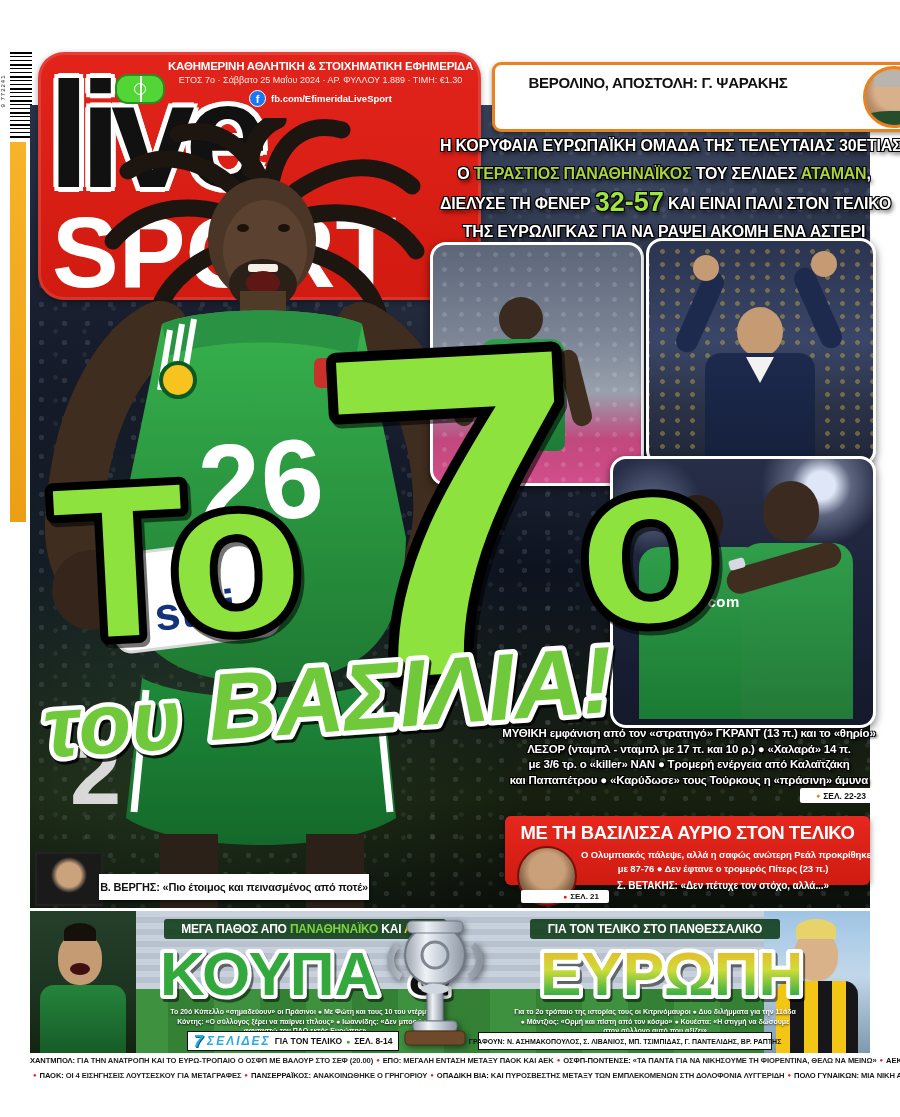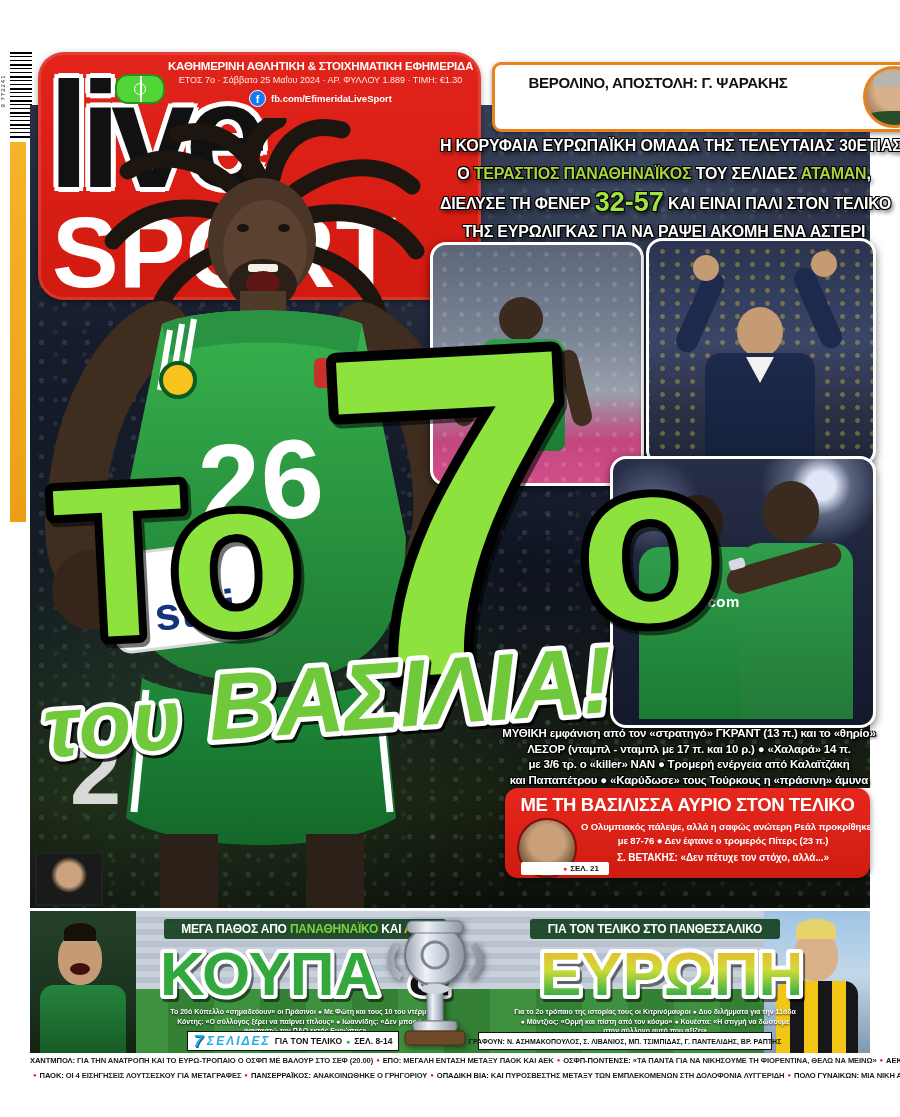--- a/index.html
+++ b/index.html
@@ -87,22 +87,22 @@
   .oredot{color:#e8821e;font-size:7px;}
   .reddot{color:#e1241b;font-size:7px;}
 
   
   .vergis-photo{left:35px;top:852px;width:64px;height:50px;z-index:5;background:
      radial-gradient(circle at 50% 42%, #caa27c 0 12px, #1a1a1a 18px),#111;border:2px solid #222;}
   .vergis-strip{left:99px;top:874px;width:270px;height:26px;z-index:5;background:#fff;display:flex;align-items:center;
      justify-content:center;font-size:11px;font-weight:800;color:#111;letter-spacing:-0.2px;box-shadow:1px 2px 3px rgba(0,0,0,.5);}
 
   
-  .redband{left:505px;top:788px;width:365px;height:90px;background:linear-gradient(180deg,#e6271d,#cf1b11);
-           z-index:5;border-radius:13px;box-shadow:0 2px 6px rgba(0,0,0,.45);}
+  .redband{left:505px;top:816px;width:365px;height:69px;background:linear-gradient(180deg,#e6271d,#cf1b11);
+           z-index:5;border-radius:6px;box-shadow:0 2px 6px rgba(0,0,0,.45);}
   .rb-title{left:0;top:6px;width:100%;font-size:18.5px;font-weight:900;color:#fff;letter-spacing:-0.4px;}
   .rb-photo{left:12px;top:30px;width:56px;height:56px;border-radius:50%;overflow:hidden;
      background:radial-gradient(circle at 50% 40%,#caa07a 0 40%,#8a6a4c 62%,#3a1520 100%);border:2px solid #7e0e08;}
   .rb-shirt{position:absolute;left:0;bottom:-2px;width:100%;height:16px;background:#c8241c;border-radius:45% 45% 0 0;}
   .rb-l{left:76px;width:284px;color:#fff;font-weight:700;font-size:9.5px;letter-spacing:-0.1px;}
   .rb-l3{font-weight:800;font-size:10px;}
   .rb-pageref{left:16px;top:74px;width:56px;height:13px;background:#fff;display:flex;align-items:center;justify-content:center;
               gap:3px;font-size:8px;font-weight:800;color:#111;border-radius:2px;padding-left:32px;}
 
   
@@ -301,20 +301,21 @@
     <div class="nowrap">ΛΕΣΟΡ (νταμπλ - νταμπλ με 17 π. και 10 ρ.) ● «Χαλαρά» 14 π.</div>
     <div class="nowrap">με 3/6 τρ. ο «killer» ΝΑΝ ● Τρομερή ενέργεια από Καλαϊτζάκη</div>
     <div class="nowrap">και Παπαπέτρου ● «Καρύδωσε» τους Τούρκους η «πράσινη» άμυνα</div>
   </div>
   <div class="abs pageref">
     <span class="oredot">●</span>
     <span>ΣΕΛ. 22-23</span>
   </div>
 
   <div class="abs vergis-photo"></div>
+  <div class="abs vergis-strip nowrap">Β. ΒΕΡΓΗΣ: «Πιο έτοιμος και πεινασμένος από ποτέ»</div>
 
   <div class="abs redband">
     <div class="abs rb-title ctr nowrap">ΜΕ ΤΗ ΒΑΣΙΛΙΣΣΑ ΑΥΡΙΟ ΣΤΟΝ ΤΕΛΙΚΟ</div>
     <div class="abs rb-photo">
       <div class="rb-shirt"></div>
     </div>
     <div class="abs rb-l ctr nowrap" style="top:33px;">Ο Ολυμπιακός πάλεψε, αλλά η σαφώς ανώτερη Ρεάλ προκρίθηκε</div>
     <div class="abs rb-l ctr nowrap" style="top:47px;">με 87-76 ● Δεν έφτανε ο τρομερός Πίτερς (23 π.)</div>
     <div class="abs rb-l rb-l3 ctr nowrap" style="top:64px;">Σ. ΒΕΤΑΚΗΣ: «Δεν πέτυχε τον στόχο, αλλά...»</div>
     <div class="abs rb-pageref">

